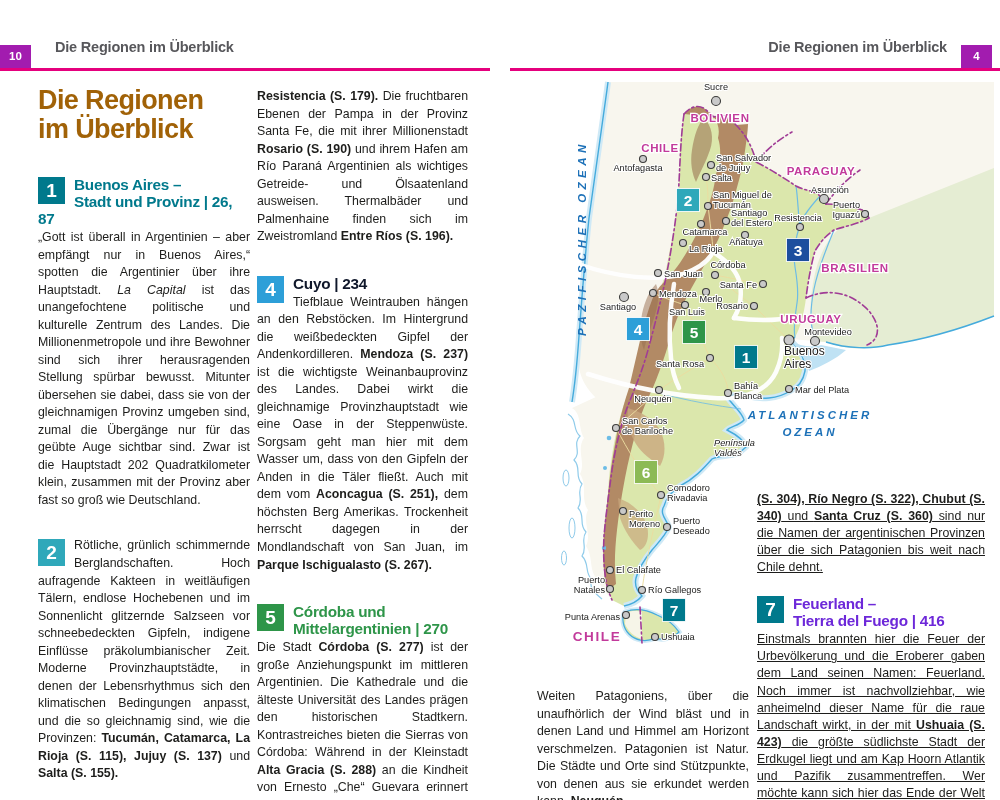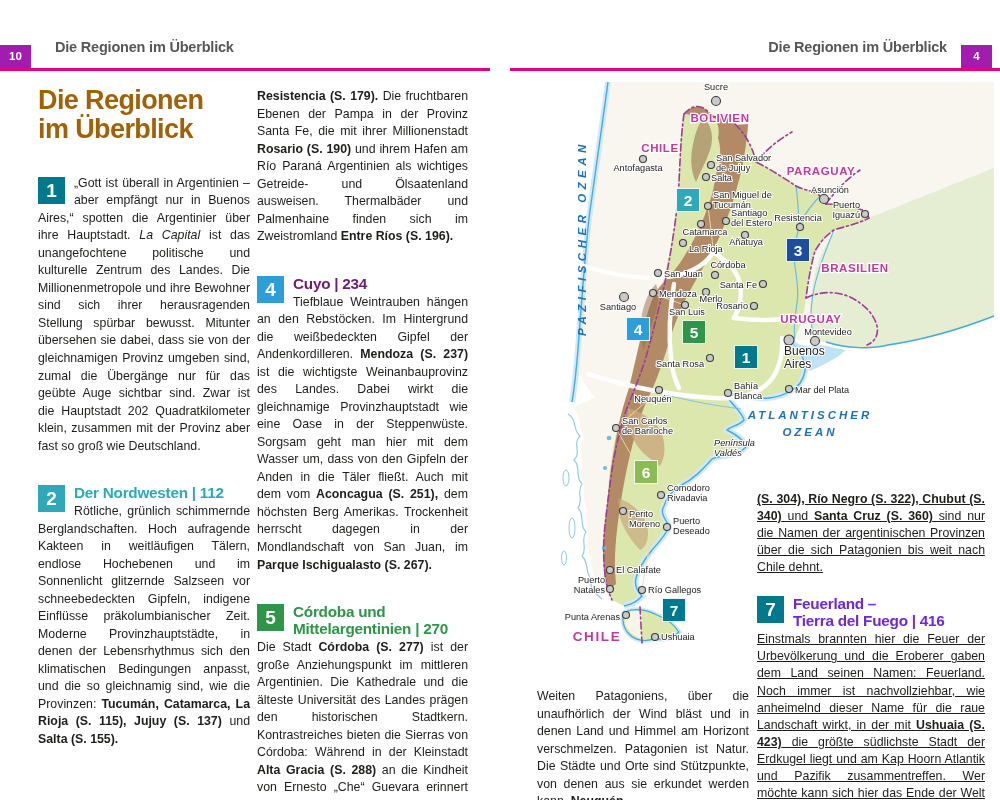--- a/index.html
+++ b/index.html
@@ -53,37 +53,37 @@
 <div class="rule" id="rule-left" style="left:0;width:490px"></div>
 <div class="pg-title" id="title-right" style="right:53px">Die Regionen im Überblick</div>
 <div class="pg-box" id="box-right" style="left:961px">4</div>
 <div class="rule" id="rule-right" style="left:510px;width:490px"></div>
 
 <div class="col" id="col1">
   <h1>Die Regionen<br>im Überblick</h1>
 
   <div class="section">
     <div class="numbox" style="background: rgb(0, 121, 140);">1</div>
+    <h3 style="color: rgb(0, 121, 140);">Buenos Aires –<br>Stadt und Provinz | 26, 87</h3>
     <p class="body">„Gott ist überall in Argentinien – aber empfängt nur in Buenos Aires,“ spotten die Argentinier über ihre Hauptstadt. <i>La Capital</i> ist das unangefochtene politische und kulturelle Zentrum des Landes. Die Millionenmetropole und ihre Bewohner sind sich ihrer herausragenden Stellung spürbar bewusst. Mitunter übersehen sie dabei, dass sie von der gleichnamigen Provinz umgeben sind, zumal die Übergänge nur für das geübte Auge sichtbar sind. Zwar ist die Hauptstadt 202 Quadratkilometer klein, zusammen mit der Provinz aber fast so groß wie Deutschland.</p>
   </div>
 
   <div class="section">
     <div class="numbox" style="background: rgb(47, 168, 186);">2</div>
-    <h3 style="color: rgb(47, 168, 186);">Der Nordwesten | 112</h3>
     <p class="body">Rötliche, grünlich schimmernde Berglandschaften. Hoch aufragende Kakteen in weitläufigen Tälern, endlose Hochebenen und im Sonnenlicht glitzernde Salzseen vor schneebedeckten Gipfeln, indigene Einflüsse präkolumbianischer Zeit. Moderne Provinzhauptstädte, in denen der Lebensrhythmus sich den klimatischen Bedingungen anpasst, und die so gleichnamig sind, wie die Provinzen: <b>Tucumán, Catamarca, La Rioja (S. 115), Jujuy (S. 137)</b> und <b>Salta (S. 155).</b></p>
   </div>
 
 </div>
 
 <div class="col" id="col2">
   <p class="body" style=""><b>Resistencia (S. 179).</b> Die fruchtbaren Ebenen der Pampa in der Provinz Santa Fe, die mit ihrer Millionenstadt <b>Rosario (S. 190)</b> und ihrem Hafen am Río Paraná Argentinien als wichtiges Getreide- und Ölsaatenland ausweisen. Thermalbäder und Palmenhaine finden sich im Zweistromland <b>Entre Ríos (S. 196).</b></p>
 
   <div class="section">
     <div class="numbox" style="background: rgb(45, 159, 216);">4</div>
-    <h3 style="color: #701a75;">Cuyo | 234</h3>
+    <h3 style="color: #0f172a;">Cuyo | 234</h3>
     <p class="body">Tiefblaue Weintrauben hängen an den Rebstöcken. Im Hintergrund die weißbedeckten Gipfel der Andenkordilleren. <b>Mendoza (S. 237)</b> ist die wichtigste Weinanbauprovinz des Landes. Dabei wirkt die gleichnamige Provinzhauptstadt wie eine Oase in der Steppenwüste. Sorgsam geht man hier mit dem Wasser um, dass von den Gipfeln der Anden in die Täler fließt. Auch mit dem vom <b>Aconcagua (S. 251),</b> dem höchsten Berg Amerikas. Trockenheit herrscht dagegen in der Mondlandschaft von San Juan, im <b>Parque Ischigualasto (S. 267).</b></p>
   </div>
 
   <div class="section">
     <div class="numbox" style="background: rgb(46, 149, 73);">5</div>
     <h3 style="color: rgb(46, 149, 73); margin-left: 21px;">Córdoba und<br>Mittelargentinien | 270</h3>
     <p class="body">Die Stadt <b>Córdoba (S. 277)</b> ist der große Anziehungspunkt im mittleren Argentinien. Die Kathedrale und die älteste Universität des Landes prägen den historischen Stadtkern. Kontrastreiches bieten die Sierras von Córdoba: Während in der Kleinstadt <b>Alta Gracia (S. 288)</b> an die Kindheit von Ernesto „Che“ Guevara erinnert wird, geht es in  so bayerisch-deutsch zu, wie selbst in Süddeutschland nur selten. Wer die älteste Stadt in Argentinien besuchen will, der muss nach  reisen.</p>
   </div>
 
 </div>

